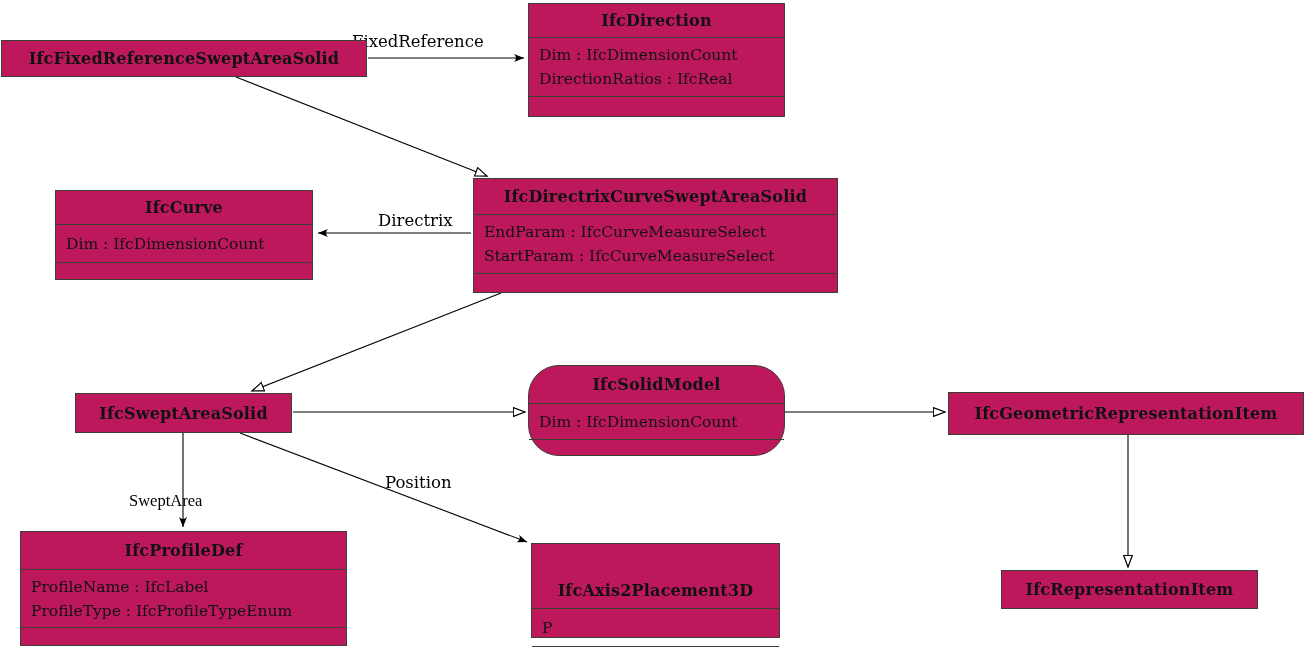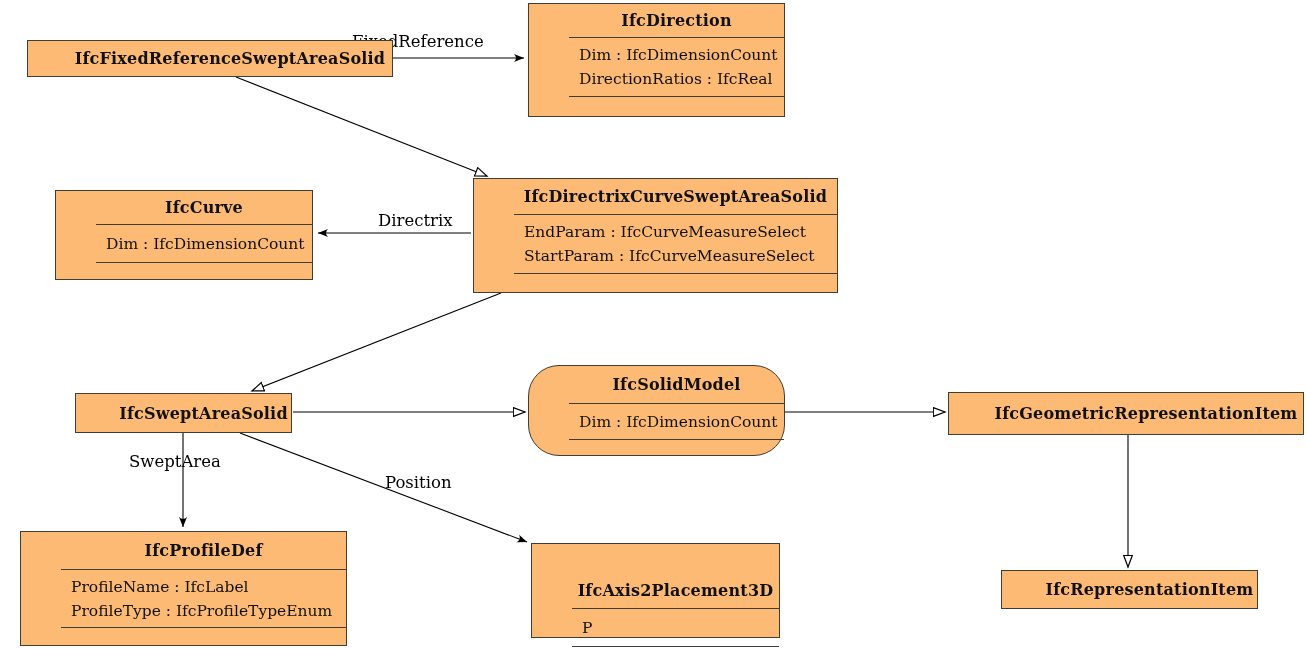--- a/index.html
+++ b/index.html
@@ -23,24 +23,23 @@
     height: 649px;
     pointer-events: none;
   }
   .edges-layer line {
     stroke: #000000;
     stroke-width: 1.1;
   }
   .uml-class {
     position: absolute;
     box-sizing: border-box;
-    background: #fdba74;
+    background: #be185d;
     border: 1.4px solid #3e3e35;
     color: #111111;
-    padding-left: 40px;
   }
   .uml-class .title {
     box-sizing: border-box;
     display: flex;
     align-items: center;
     justify-content: center;
     font-weight: bold;
     font-size: 16px;
     letter-spacing: 0.2px;
     white-space: nowrap;
@@ -64,21 +63,21 @@
     border-top: 1.2px solid #3e3e35;
   }
   .edge-label {
     position: absolute;
     font-size: 16.5px;
     color: #000000;
     white-space: nowrap;
   }
 
   
-  #cls-fixedref        { left: 1px;    top: 40px;  width: 366px; height: 37px; margin-left: 26px; }
+  #cls-fixedref        { left: 1px;    top: 40px;  width: 366px; height: 37px; }
   #cls-direction       { left: 528px;  top: 3px;   width: 257px; height: 114px; }
   #cls-direction .title{ height: 33px; }
   #cls-direction .attrs{ height: 59px; }
   #cls-direction .empty-compartment { height: 19px; }
   #cls-curve           { left: 55px;   top: 190px; width: 258px; height: 90px; }
   #cls-curve .title    { height: 33px; }
   #cls-curve .attrs    { height: 38px; }
   #cls-curve .empty-compartment { height: 16px; }
   #cls-directrixcurve  { left: 473px;  top: 178px; width: 365px; height: 115px; }
   #cls-directrixcurve .title { height: 35px; }
@@ -95,21 +94,21 @@
   #cls-profiledef .attrs { height: 58px; }
   #cls-profiledef .empty-compartment { height: 17px; }
   #cls-axis2placement  { left: 531px;  top: 543px; width: 249px; height: 95px; }
   #cls-axis2placement .title { height: 36px; margin-top: 28px; }
   #cls-axis2placement .attrs { height: 38px; }
   #cls-axis2placement .empty-compartment { height: 18px; }
   #cls-repitem         { left: 1001px; top: 570px; width: 257px; height: 39px; }
 
   #lbl-fixedreference { left: 352px; top: 32px; }
   #lbl-directrix      { left: 378px; top: 211px; }
-  #lbl-sweptarea      { left: 129px; top: 452px; }
+  #lbl-sweptarea      { left: 129px; top: 491px; font-family: Liberation Serif, serif; }
   #lbl-position       { left: 385px; top: 473px; }
 </style>
 </head>
 <body>
 
 <div class="canvas">
 
   <svg class="edges-layer" width="1307" height="649" viewBox="0 0 1307 649" xmlns="http://www.w3.org/2000/svg">
     <defs>
       <marker id="vee" markerUnits="userSpaceOnUse" markerWidth="12" markerHeight="9" refX="10" refY="4" orient="auto">

